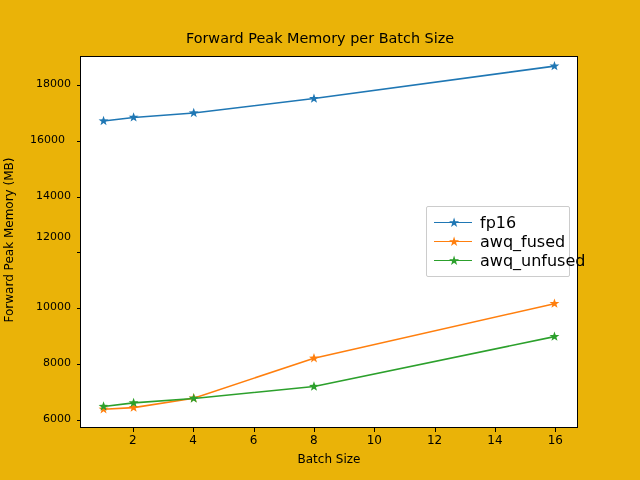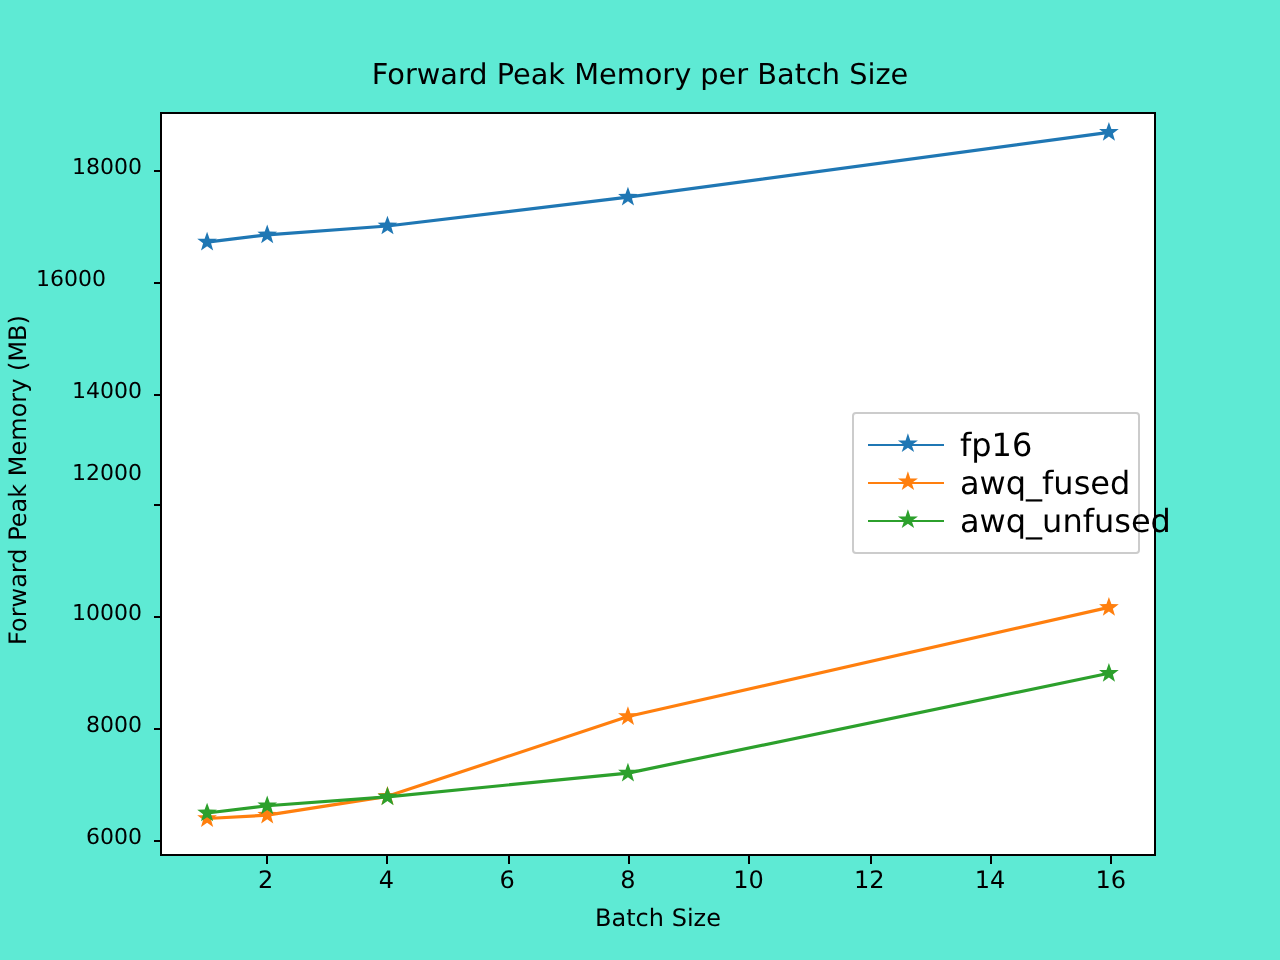--- a/index.html
+++ b/index.html
@@ -12,21 +12,21 @@
     width: 640px;
     height: 480px;
     overflow: hidden;
     font-family: "DejaVu Sans", sans-serif;
     color: #000000;
   }
   #figure {
     position: relative;
     width: 640px;
     height: 480px;
-    background: #5eead4;
+    background: #eab308;
   }
   #chart-title {
     position: absolute;
     left: 0;
     top: 30px;
     width: 640px;
     text-align: center;
     font-size: 14.4px;
     color: #000000;
     letter-spacing: 0px;
@@ -151,21 +151,21 @@
   </div>
 
   <div id="xlabel">Batch Size</div>
 
   <div id="ytick-labels">
       <div class="ytick-label" style="left: 0px; width: 71px; top: 411.64px; text-align: right;">6000</div>
       <div class="ytick-label" style="left: 0px; width: 71px; top: 355.91px; text-align: right;">8000</div>
       <div class="ytick-label" style="left: 0px; width: 71px; top: 300.18px; text-align: right;">10000</div>
       <div class="ytick-label" style="left: 0px; width: 71px; top: 230px; text-align: right;">12000</div>
       <div class="ytick-label" style="left: 0px; width: 71px; top: 188.719px; text-align: right;">14000</div>
-      <div class="ytick-label" style="left: 0px; width: 71px; top: 132.989px; text-align: center;">16000</div>
+      <div class="ytick-label" style="left: 0px; width: 71px; top: 132.989px; text-align: left; padding-left: 30px;">16000</div>
       <div class="ytick-label" style="left: 0px; width: 71px; top: 77.2584px; text-align: right;">18000</div>
     </div>
   <div id="xtick-labels">
       <div class="xtick-label" style="left: 107.818px; width: 50px; top: 433px;">2</div>
       <div class="xtick-label" style="left: 168.182px; width: 50px; top: 433px;">4</div>
       <div class="xtick-label" style="left: 228.545px; width: 50px; top: 433px;">6</div>
       <div class="xtick-label" style="left: 288.909px; width: 50px; top: 433px;">8</div>
       <div class="xtick-label" style="left: 349.273px; width: 50px; top: 433px;">10</div>
       <div class="xtick-label" style="left: 409.636px; width: 50px; top: 433px;">12</div>
       <div class="xtick-label" style="left: 470px; width: 50px; top: 433px;">14</div>

